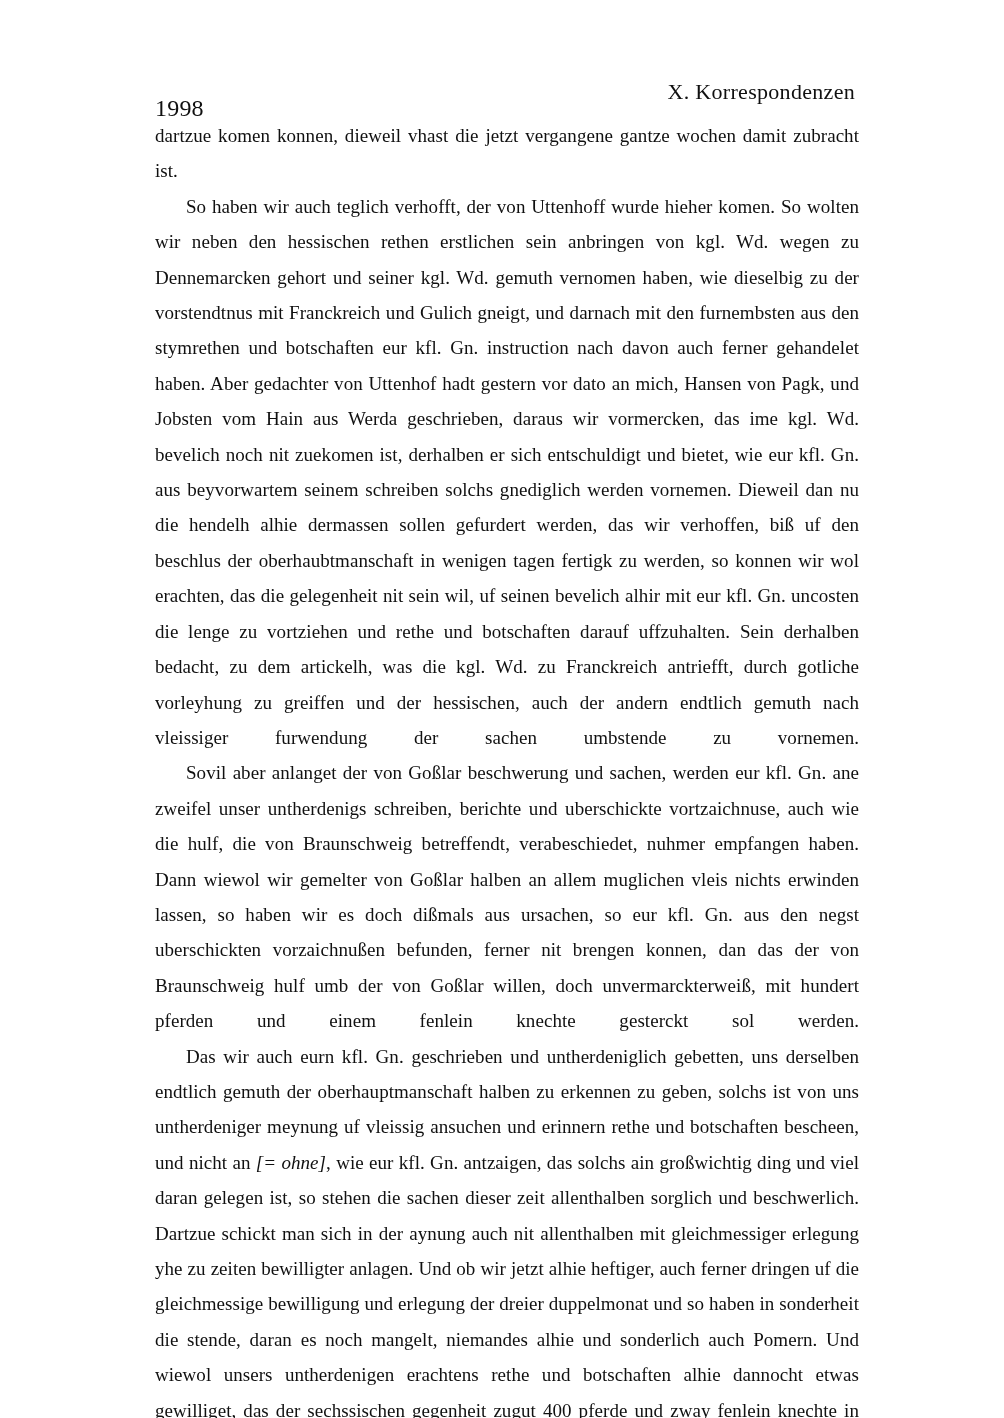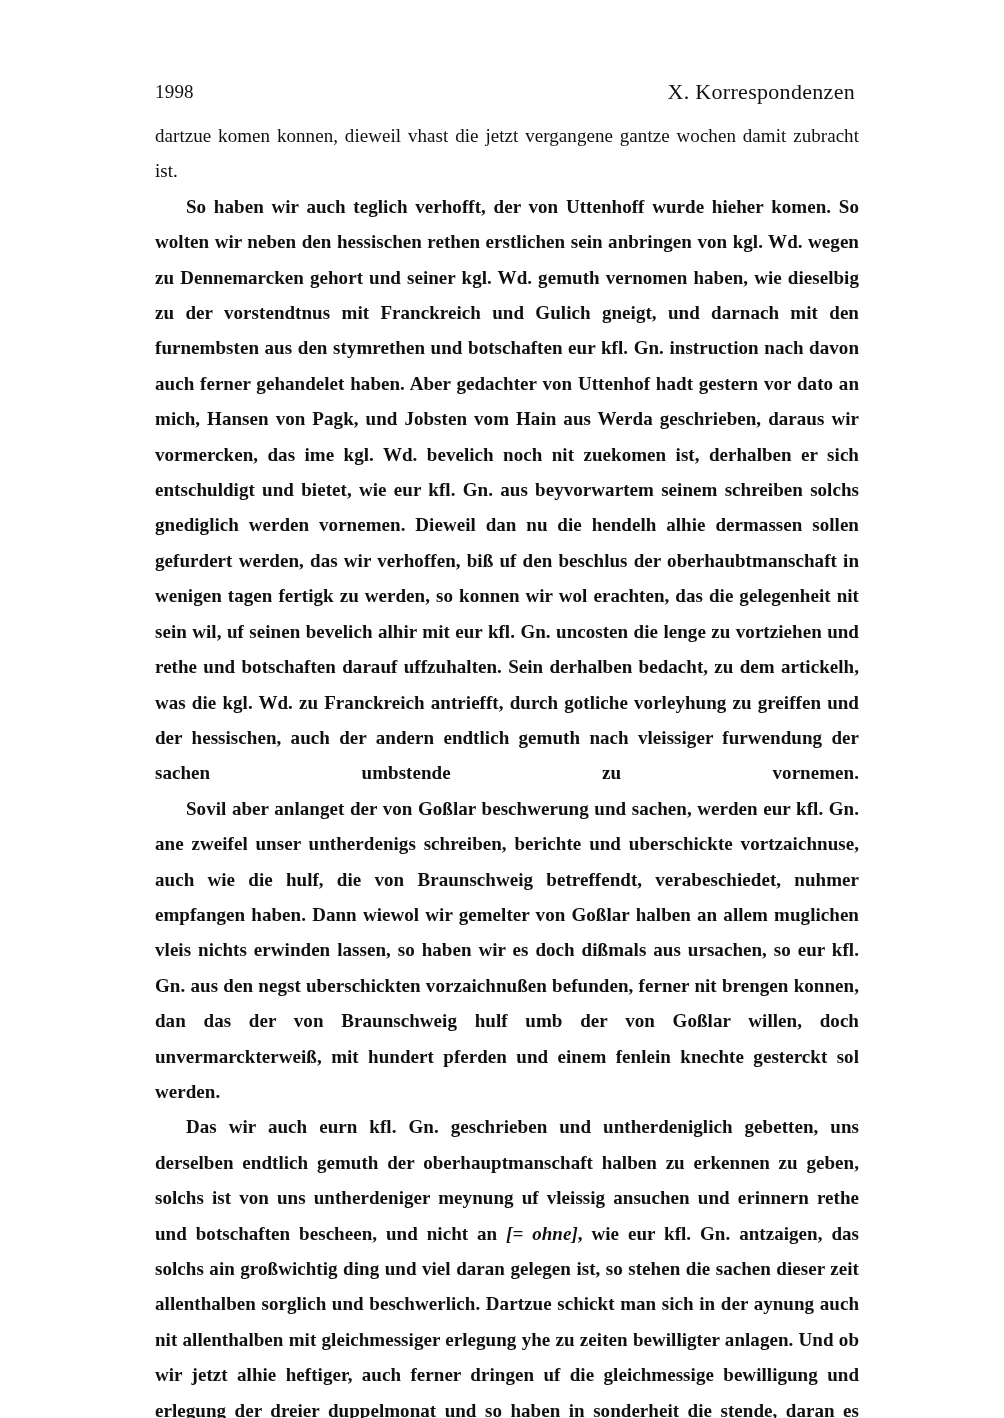--- a/index.html
+++ b/index.html
@@ -23,22 +23,22 @@
   .running-head {
     position: absolute;
     left: 155px;
     top: 78px;
     width: 700px;
     height: 28px;
   }
   .folio {
     position: absolute;
     left: 0;
-    top: 0;
-    font-size: 19px;
+    top: 16px;
+    font-size: 24px;
     line-height: 28px;
     letter-spacing: 0.2px;
     white-space: nowrap;
   }
   .head-title {
     position: absolute;
     left: 0;
     top: 0;
     width: 700px;
     text-align: right;
@@ -61,21 +61,20 @@
     line-height: 35.4px;
     text-align: justify;
     text-align-last: left;
     text-justify: inter-word;
     hyphens: none;
     word-spacing: 0.1px;
     letter-spacing: 0.05px;
   }
   p.para.indent {
     text-indent: 31px;
-    font-weight: bold;
   }
   
   p.para.full-last {
     text-align-last: justify;
   }
   em.gloss {
     font-style: italic;
   }
 </style>
 </head>

